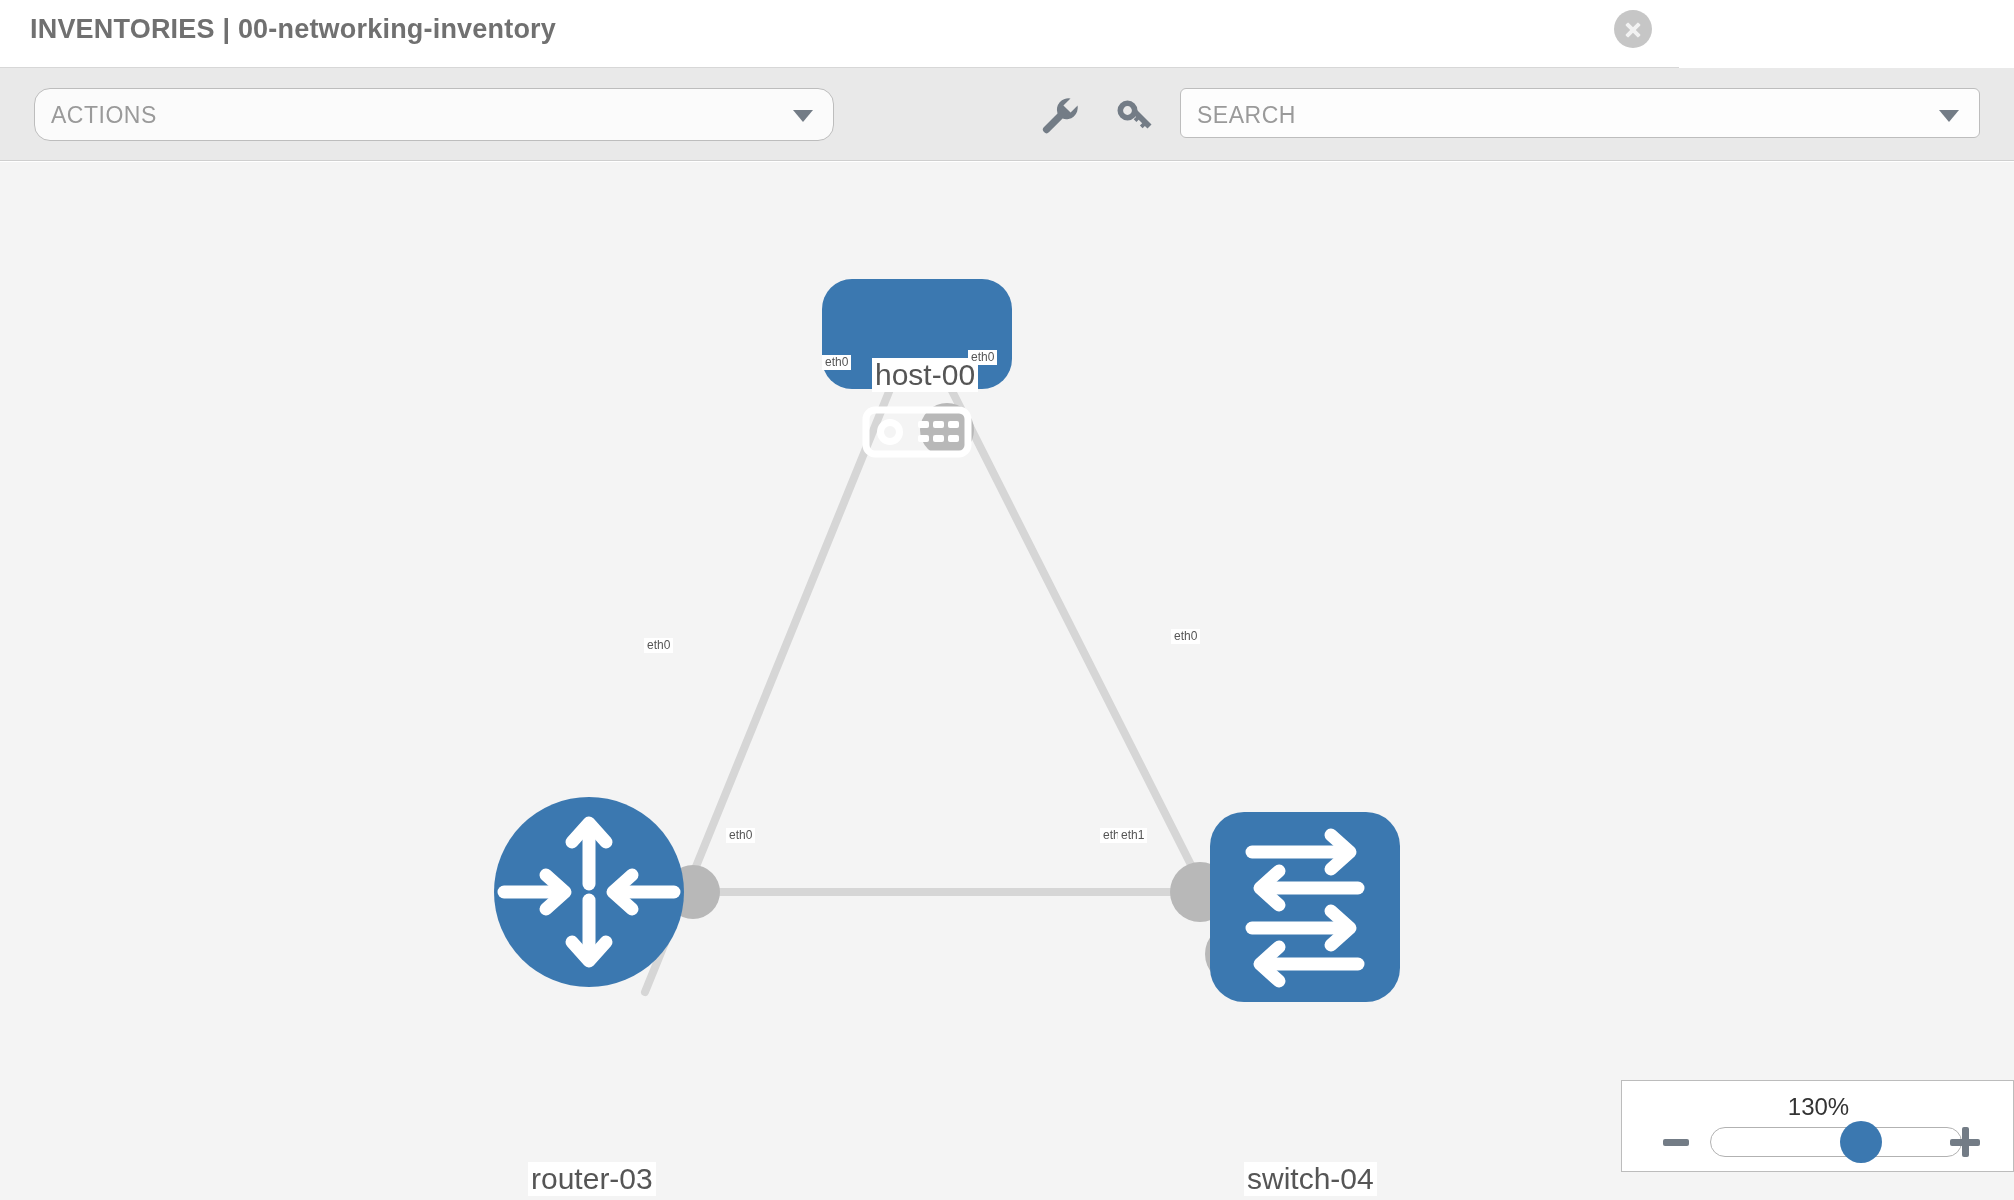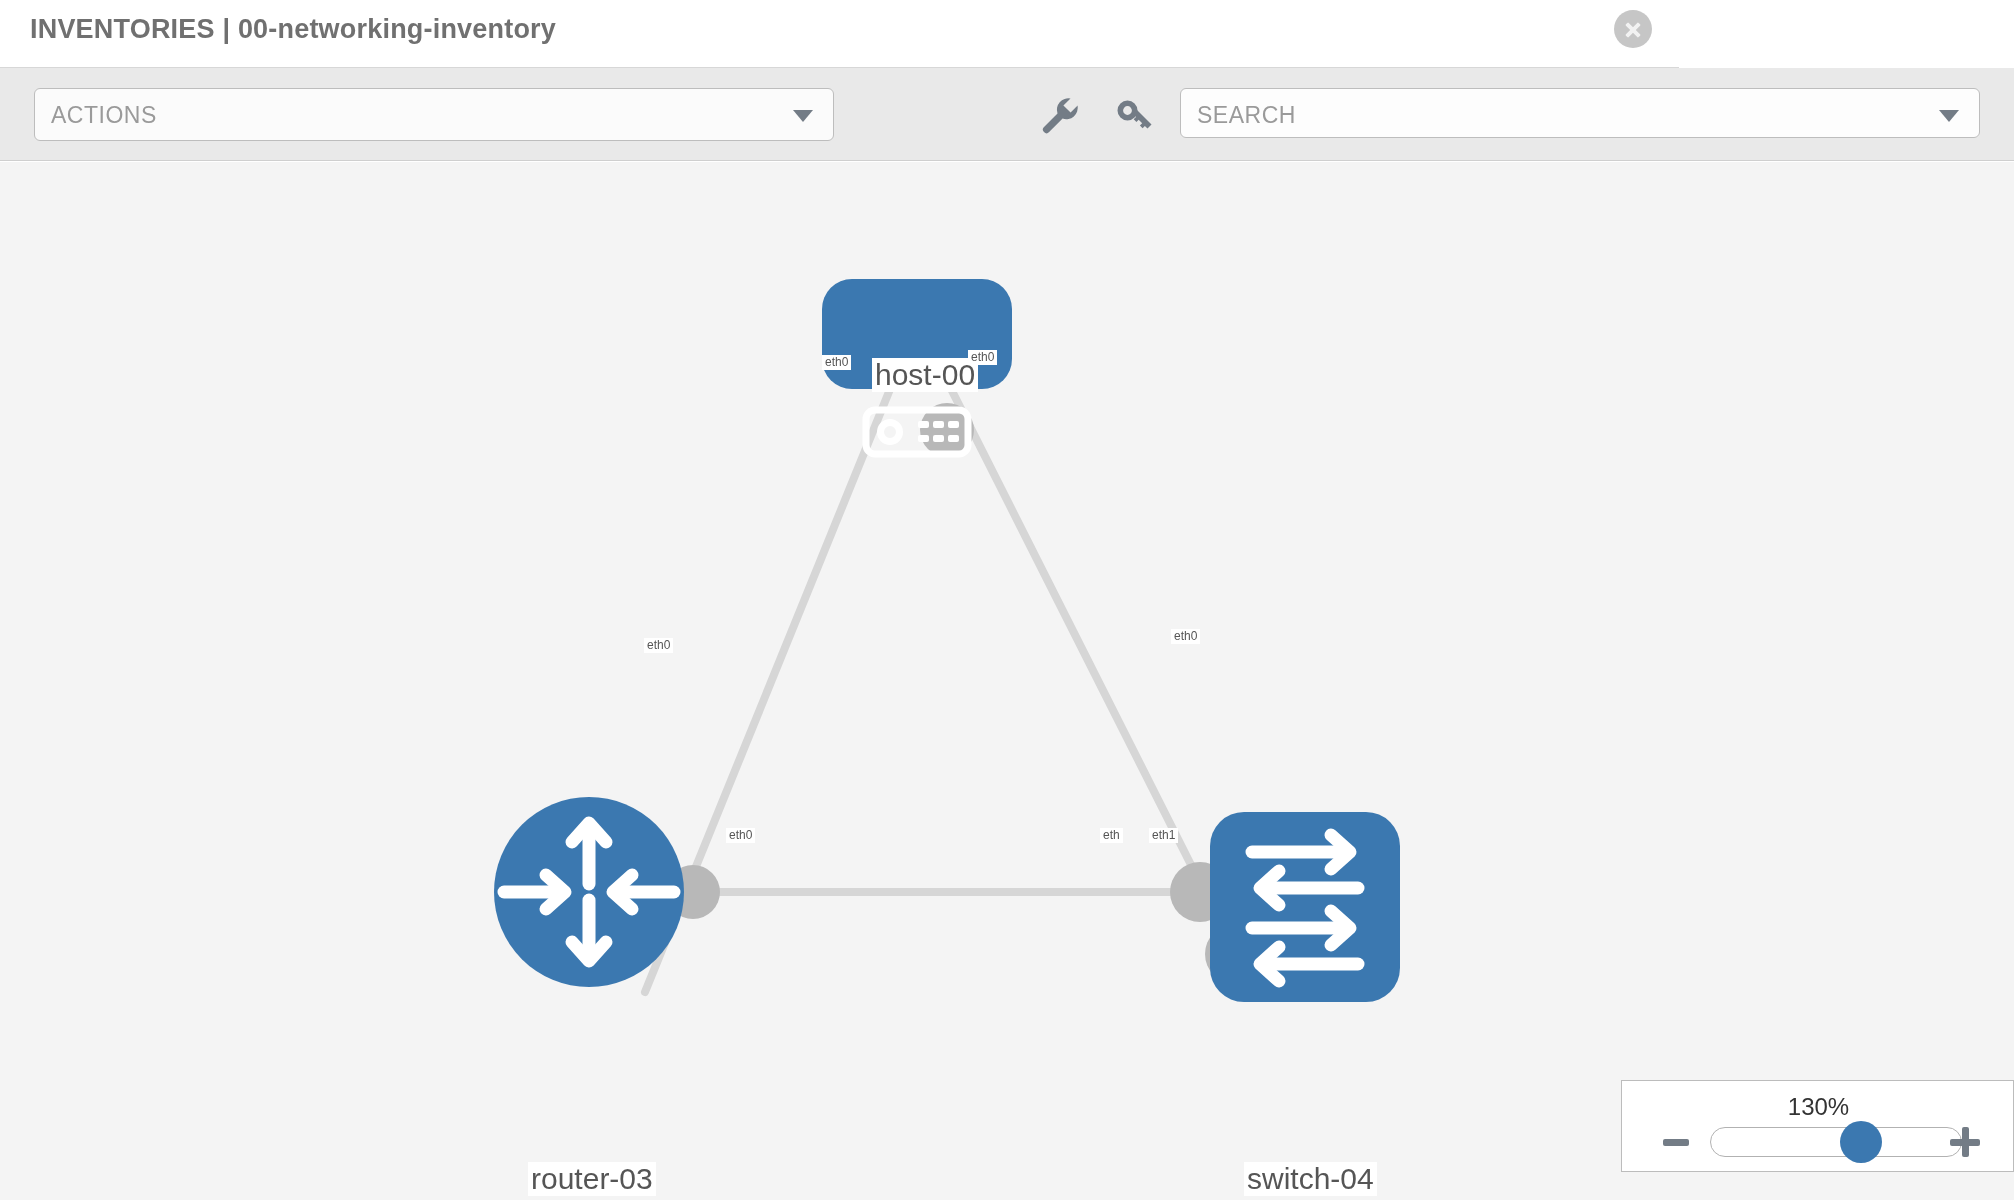--- a/index.html
+++ b/index.html
@@ -62,21 +62,21 @@
     width: 2014px; height: 93px;
     background: #e9e9e9;
     border-bottom: 1px solid #cfcfcf;
   }
   .actions-select {
     position: absolute;
     left: 34px; top: 20px;
     width: 800px; height: 53px;
     background: #fbfbfb;
     border: 1px solid #bdbdbd;
-    border-radius: 6px;
+    border-radius: 16px;
     cursor: pointer;
   }
   .actions-label {
     position: absolute;
     left: 16px; top: 13px;
     font-size: 23px;
     color: #9a9a9a;
     letter-spacing: 0.5px;
   }
   .caret {
@@ -326,21 +326,21 @@
     <div class="chip port-label" style="left:968px; top:188px;">eth0</div>
 
     <div class="chip port-label" style="left:644px; top:476px;">eth0</div>
 
     <div class="chip port-label" style="left:1171px; top:467px;">eth0</div>
 
     <div class="chip port-label" style="left:726px; top:666px;">eth0</div>
 
     <div class="chip port-label" style="left:1100px; top:666px;">eth</div>
 
-    <div class="chip port-label" style="left:1149px; top:666px;">eth1</div>
+    <div class="chip port-label" style="left:1118px; top:666px;">eth1</div>
 
   </div>
 
   <div class="zoom-panel">
     <div class="zoom-value">130%</div>
     <div class="zoom-minus"></div>
     <div class="zoom-track"></div>
     <div class="zoom-thumb" style="left: 218.2px;"></div>
     <div class="zoom-plus"></div>
   </div>

